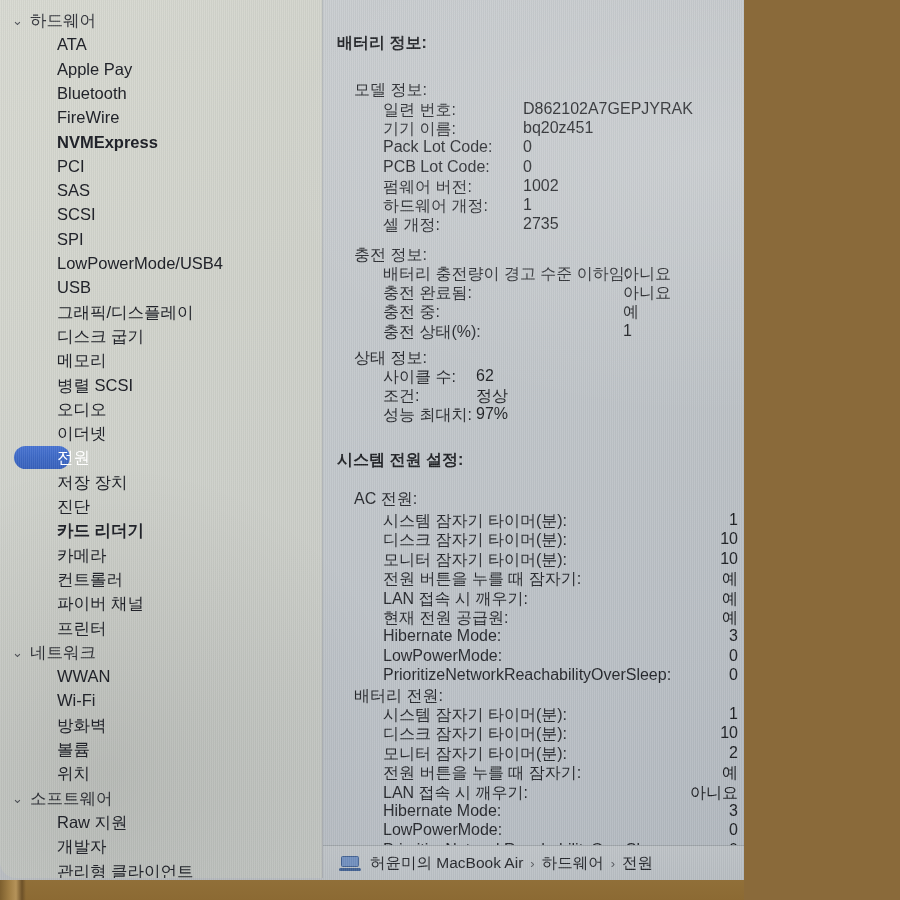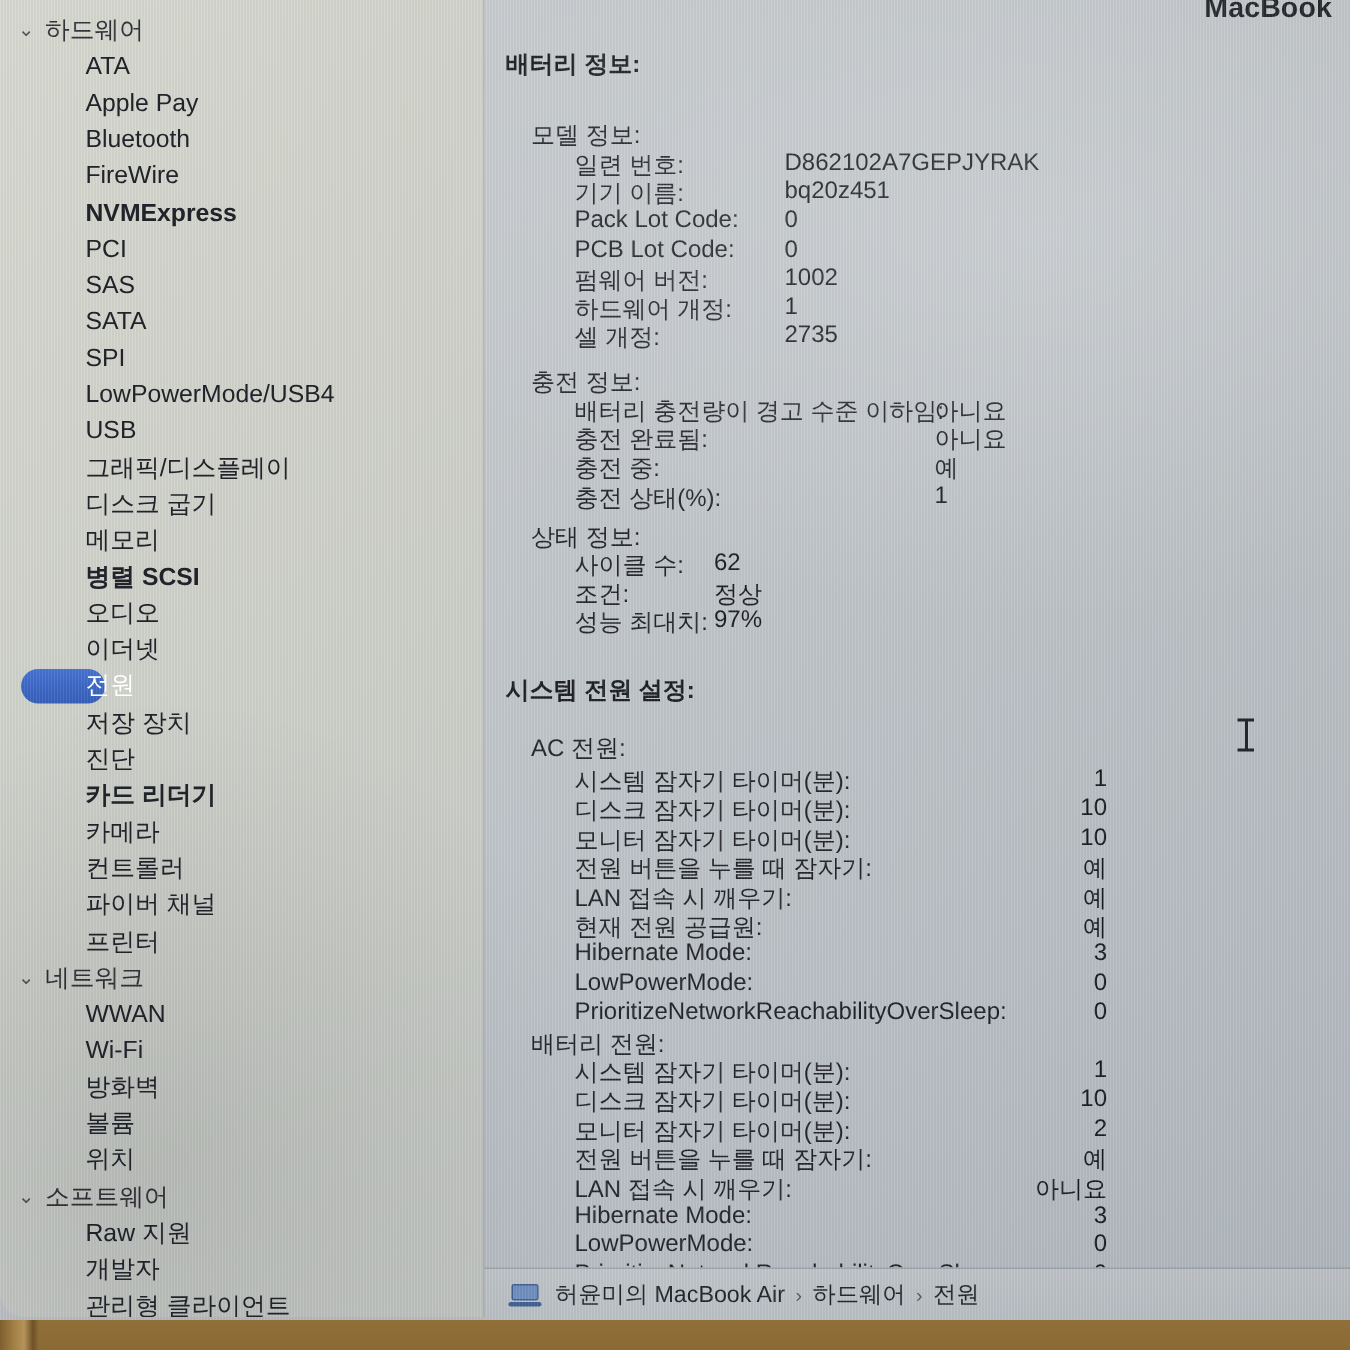--- a/index.html
+++ b/index.html
@@ -12,21 +12,21 @@
     background: #8a6a3a;
   }
   body {
     font-family: "Liberation Sans", "DejaVu Sans", sans-serif;
     -webkit-font-smoothing: antialiased;
   }
 
   
   #photo {
     position: relative;
-    width: 900px;
+    width: 744px;
     height: 900px;
     overflow: hidden;
     background: #9a7a44;
   }
   
   #desk-backdrop {
     position: absolute;
     inset: 0;
     background:
       linear-gradient(90deg, #7d5f2e 0px, #a07e44 9px, #b5935a 16px, #6d5128 22px, rgba(109,81,40,0) 26px),
@@ -267,28 +267,28 @@
       <div id="sidebar">
         <div id="sidebar-scroll">
             <div class="sb-row sb-group" style="top: 8px; position: absolute;"><span class="chev">⌄</span><span class="lbl">하드웨어</span></div>
             <div class="sb-row sb-item" style="top: 32.3px; position: absolute;"><span class="txt">ATA</span></div>
             <div class="sb-row sb-item" style="top: 56.6px; position: absolute;"><span class="txt">Apple Pay</span></div>
             <div class="sb-row sb-item" style="top: 80.9px; position: absolute;"><span class="txt">Bluetooth</span></div>
             <div class="sb-row sb-item" style="top: 105.2px; position: absolute;"><span class="txt">FireWire</span></div>
             <div class="sb-row sb-item" style="top: 129.5px; position: absolute; font-weight: bold;"><span class="txt">NVMExpress</span></div>
             <div class="sb-row sb-item" style="top: 153.8px; position: absolute;"><span class="txt">PCI</span></div>
             <div class="sb-row sb-item" style="top: 178.1px; position: absolute;"><span class="txt">SAS</span></div>
-            <div class="sb-row sb-item" style="top: 202.4px; position: absolute;"><span class="txt">SATA</span></div>
+            <div class="sb-row sb-item" style="top: 202.4px; position: absolute;"><span class="txt">SCSI</span></div>
             <div class="sb-row sb-item" style="top: 226.7px; position: absolute;"><span class="txt">SPI</span></div>
             <div class="sb-row sb-item" style="top: 251px; position: absolute;"><span class="txt">LowPowerMode/USB4</span></div>
             <div class="sb-row sb-item" style="top: 275.3px; position: absolute;"><span class="txt">USB</span></div>
             <div class="sb-row sb-item" style="top: 299.6px; position: absolute;"><span class="txt">그래픽/디스플레이</span></div>
             <div class="sb-row sb-item" style="top: 323.9px; position: absolute;"><span class="txt">디스크 굽기</span></div>
             <div class="sb-row sb-item" style="top: 348.2px; position: absolute;"><span class="txt">메모리</span></div>
-            <div class="sb-row sb-item" style="top: 372.5px; position: absolute; font-weight: bold;"><span class="txt">병렬 SCSI</span></div>
+            <div class="sb-row sb-item" style="top: 372.5px; position: absolute;"><span class="txt">병렬 SCSI</span></div>
             <div class="sb-row sb-item" style="top: 396.8px; position: absolute;"><span class="txt">오디오</span></div>
             <div class="sb-row sb-item" style="top: 421.1px; position: absolute;"><span class="txt">이더넷</span></div>
             <div class="sb-row sb-item selected" style="top: 445.4px; position: absolute;"><span class="sb-pill"></span><span class="txt">전원</span></div>
             <div class="sb-row sb-item" style="top: 469.7px; position: absolute;"><span class="txt">저장 장치</span></div>
             <div class="sb-row sb-item" style="top: 494px; position: absolute;"><span class="txt">진단</span></div>
             <div class="sb-row sb-item" style="top: 518.3px; position: absolute; font-weight: bold;"><span class="txt">카드 리더기</span></div>
             <div class="sb-row sb-item" style="top: 542.6px; position: absolute;"><span class="txt">카메라</span></div>
             <div class="sb-row sb-item" style="top: 566.9px; position: absolute;"><span class="txt">컨트롤러</span></div>
             <div class="sb-row sb-item" style="top: 591.2px; position: absolute;"><span class="txt">파이버 채널</span></div>
             <div class="sb-row sb-item" style="top: 615.5px; position: absolute;"><span class="txt">프린터</span></div>

